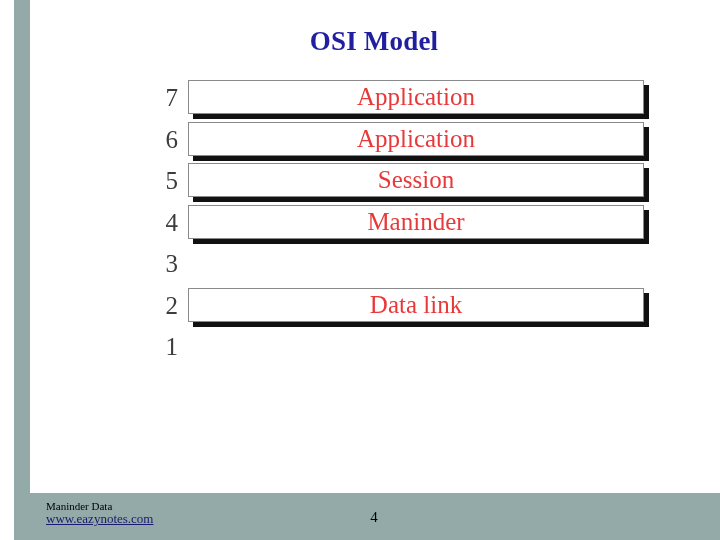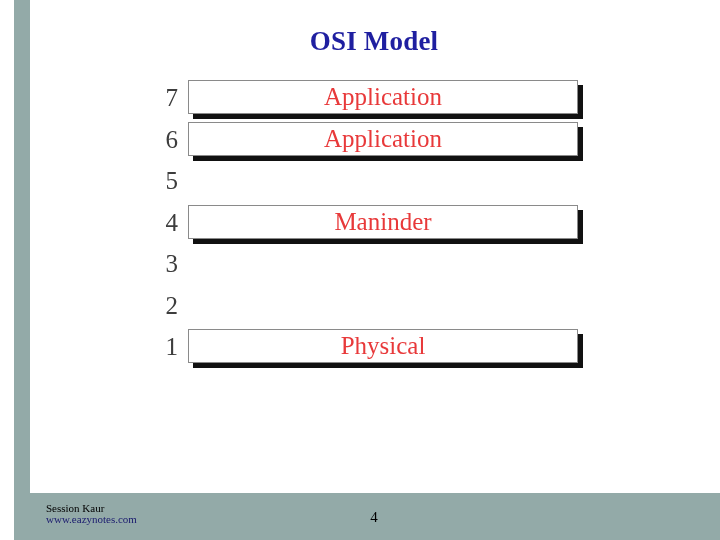--- a/index.html
+++ b/index.html
@@ -48,21 +48,22 @@
     font-family: "Liberation Serif", serif;
     font-size: 11px;
   }
   #footer-author {
     display: block;
     color: #000000;
   }
   #footer-url {
     display: block;
     color: #1a1a6e;
-    font-size: 11px;
+    text-decoration: underline;
+    font-size: 13px;
   }
   #slide-number {
     position: absolute;
     left: 0;
     right: 0;
     bottom: 14px;
     text-align: center;
     font-family: "Liberation Serif", serif;
     font-size: 15px;
     color: #000000;
@@ -99,21 +100,21 @@
     text-align: right;
     font-family: "Liberation Serif", serif;
     font-size: 25px;
     color: #3d3d3d;
     line-height: 36px;
   }
   .layer-box {
     position: absolute;
     left: 44px;
     top: 0;
-    width: 390px;
+    width: 456px;
     height: 34px;
     background: #ffffff;
     border: 1px solid #8a8a8a;
     box-shadow: 5px 5px 0 0 #111111;
     box-sizing: border-box;
   }
   .layer-label {
     position: absolute;
     left: 0;
     right: 0;
@@ -147,48 +148,51 @@
 
     <div class="layer-row">
       <div class="layer-num">6</div>
       <div class="layer-box">
         <div class="layer-label">Application</div>
       </div>
     </div>
 
     <div class="layer-row">
       <div class="layer-num">5</div>
+      <div class="layer-box">
+        <div class="layer-label">Session</div>
+      </div>
     </div>
 
     <div class="layer-row">
       <div class="layer-num">4</div>
       <div class="layer-box">
         <div class="layer-label">Maninder</div>
       </div>
     </div>
 
     <div class="layer-row">
       <div class="layer-num">3</div>
     </div>
 
     <div class="layer-row">
       <div class="layer-num">2</div>
+      <div class="layer-box">
+        <div class="layer-label">Data link</div>
+      </div>
     </div>
 
     <div class="layer-row">
       <div class="layer-num">1</div>
-      <div class="layer-box">
-        <div class="layer-label">Physical</div>
-      </div>
     </div>
 
   </div>
 
   <div id="footer-band"></div>
 
   <div id="footer-left">
-    <span id="footer-author">Session Kaur</span>
+    <span id="footer-author">Maninder Data</span>
     <span id="footer-url">www.eazynotes.com</span>
   </div>
 
   <div id="slide-number">4</div>
 
 </div>
 
 </body></html>

